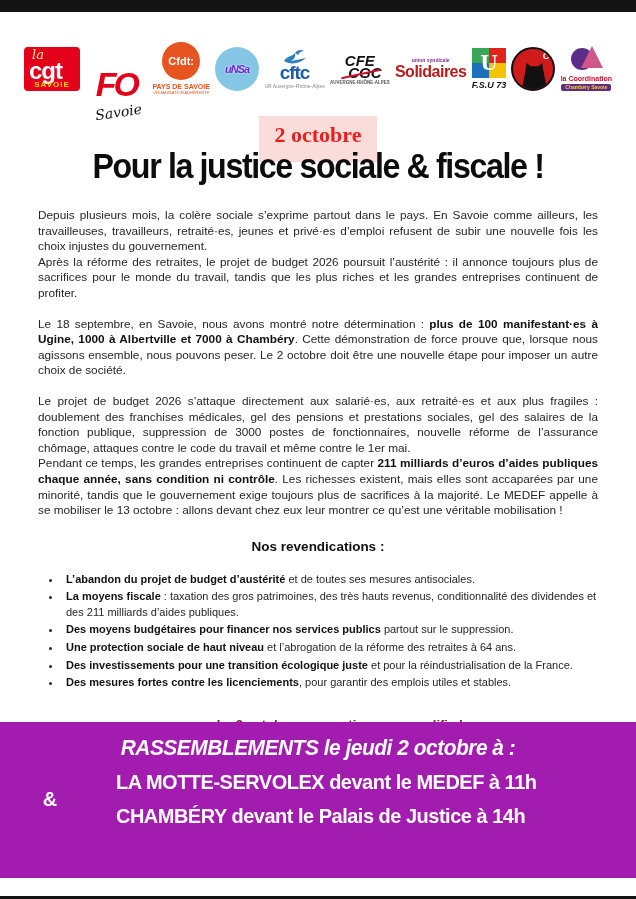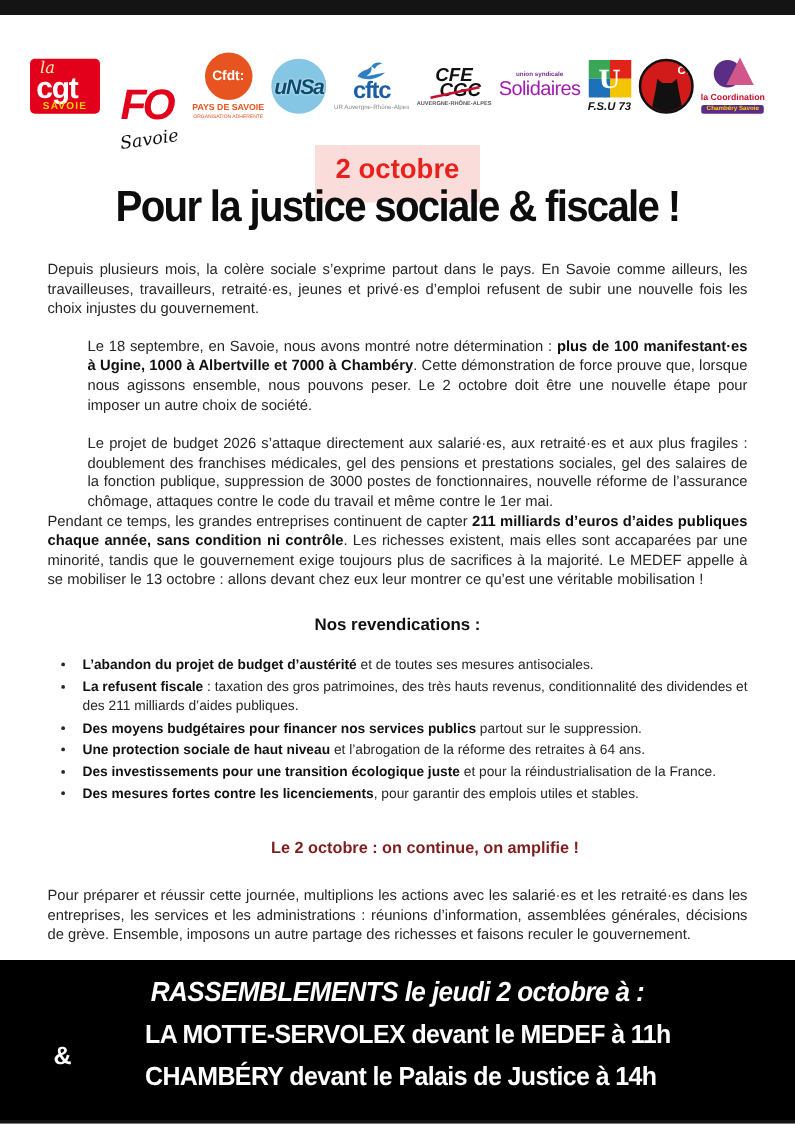--- a/index.html
+++ b/index.html
@@ -29,32 +29,32 @@
   .cgt-sub { position:absolute; bottom:2px; left:0; width:100%; font-weight:bold; font-size:8px; color:#ffd400; letter-spacing:1px; }
 
   .fo-wrap { position:relative; width:62px; height:52px;margin-top:48px; }
   .fo-label { font-style:italic; font-weight:900; font-size:34px; color:#e2001a; letter-spacing:-3px; }
   .fo-sub { position:absolute; bottom:0; left:10px; font-family:"DejaVu Serif", serif; font-style:italic; font-size:14px; color:#111; transform:rotate(-8deg); }
 
   .cfdt-circle { width:38px; height:38px; border-radius:50%; background:#e8541f; color:#fff; display:flex; align-items:center; justify-content:center; font-weight:bold; font-size:11px; }
   .cfdt-sub { margin-top:3px; color:#e8541f; font-weight:bold; font-size:7px; }
   .cfdt-sub2 { margin-top:1px; color:#e8541f; font-size:4px; line-height:1.2; }
 
-  .unsa-circle { width:44px; height:44px; border-radius:50%; background:#85c6e4; color:#0c4a6e; display:flex; align-items:center; justify-content:center; font-weight:900; font-style:italic; font-size:17px; letter-spacing:-1px; text-shadow:0 0 2px #ffffff; }
+  .unsa-circle { width:44px; height:44px; border-radius:50%; background:#85c6e4; color:#6d28d9; display:flex; align-items:center; justify-content:center; font-weight:900; font-style:italic; font-size:11px; letter-spacing:-1px; text-shadow:0 0 2px #ffffff; }
 
   .cftc-label { color:#1b5ea6; font-weight:bold; font-size:19px; letter-spacing:-1px; margin-top:-2px; }
   .cftc-sub { color:#8a8a8a; font-size:5px; margin-top:2px; }
 
   .cfe-l1, .cfe-l2 { font-weight:900; font-style:italic; font-size:15px; color:#111; letter-spacing:0; }
   .cfe-l2 { margin-left:10px; margin-top:-3px; }
   .cfe-line { width:40px; height:2px; background:#c8102e; transform:rotate(-12deg); margin:-7px 0 3px 2px; }
   .cfe-sub { font-size:4.5px; color:#555; font-weight:bold; margin-top:3px; }
 
   .sol-top { color:#7a2d8e; font-size:5px; font-weight:bold; margin-bottom:1px; }
-  .sol-label { color:#a21caf; font-weight:400; font-size:16px; letter-spacing:-0.5px; }
+  .sol-label { color:#b91c1c; font-weight:700; font-size:16px; letter-spacing:-0.5px; }
 
   .fsu-grid { width:34px; height:30px; display:grid; grid-template-columns:1fr 1fr; grid-template-rows:1fr 1fr; position:relative; }
   .fsu-grid i:nth-child(1){background:#3aa657;} .fsu-grid i:nth-child(2){background:#e2231a;}
   .fsu-grid i:nth-child(3){background:#1d71b8;} .fsu-grid i:nth-child(4){background:#f5c400;}
   .fsu-u { position:absolute; inset:0; display:flex; align-items:center; justify-content:center; color:#fff; font-weight:900; font-size:20px; font-family:"DejaVu Serif", serif; }
   .fsu-sub { font-weight:900; font-style:italic; font-size:9px; color:#111; margin-top:3px; }
 
   .cp-blob { width:40px; height:26px; background:#f2cf1d; border-radius:40% 55% 50% 45%; position:relative; }
   .cp-fig { position:absolute; left:14px; top:2px; width:10px; height:20px; background:#111; clip-path:polygon(40% 0,60% 0,55% 25%,100% 45%,80% 60%,55% 45%,60% 100%,35% 100%,40% 50%,0 65%,10% 40%,42% 30%); }
   .cp-label { font-family:"DejaVu Serif", serif; font-style:italic; font-size:8px; color:#111; margin-top:2px; line-height:1.15; }
@@ -68,45 +68,46 @@
   .coord-tri { position:absolute; left:12px; top:-2px; width:0; height:0; border-left:11px solid transparent; border-right:11px solid transparent; border-bottom:22px solid #d1578a; }
   .coord-label { color:#c8102e; font-weight:bold; font-size:7px; margin-top:1px; }
   .coord-pill { margin-top:2px; background:#5b2d86; color:#ffd400; font-weight:bold; font-size:5px; padding:1px 4px; border-radius:2px; }
 
   
   .header { text-align:center; margin-top:16px; position:relative; }
   .date-badge {
     display:inline-block; background:#fadcda; color:#e8211d;
     font-weight:900; font-size:22px; padding:6px 16px 14px 16px;
     letter-spacing:0;
+    font-family:Liberation Serif, serif;
   }
   .main-title {
     position:relative; z-index:2; margin-top:-16px;
     color:#0d0d0d; font-weight:900; font-size:35px; letter-spacing:-1.5px;
     transform:scaleX(0.92); transform-origin:center;
     white-space:nowrap;
   }
 
   
   .body-text { margin:22px 38px 0 38px; font-size:11.8px; line-height:15.6px; text-align:justify; color:#262626; }
   .para { margin:0; }
-  .para.gap { margin-top:15px;margin-left:32px; }
+  .para.gap { margin-top:15px; }
   .b { font-weight:bold; color:#111; }
 
   .demands-title { text-align:center; font-weight:bold; font-size:13.5px; color:#111; margin-top:20px; }
   .demands-list { margin:18px 38px 0 62px; font-size:11px; line-height:15.6px; color:#262626; }
   .demands-list li { margin-bottom:2px; padding-left:4px; }
 
   .red-slogan { text-align:center; color:#7f1d1d; font-weight:bold; font-size:13px; margin-top:26px;padding-left:44px; }
   .closing { margin-top:24px; }
 
   
   .banner {
-    position:absolute; left:0; right:0; bottom:3px; height:128px;
-    background:#000000; color:#fff; overflow:hidden;
+    position:absolute; left:0; right:0; bottom:21px; height:156px;
+    background:#a21caf; color:#fff; overflow:hidden;
   }
   .banner-title {
     text-align:center; margin-top:13px;
     font-weight:900; font-style:italic; font-size:22px; letter-spacing:-0.5px;
     transform:scaleX(0.95);
   }
   .banner-body { display:flex; align-items:center; margin-top:4px; }
   .amp { width:100px; text-align:center; font-weight:900; font-size:20px; }
   .locs { flex:1;margin-left:16px; }
   .loc-line { font-weight:900; font-size:21px; letter-spacing:-0.5px; line-height:34px; transform:scaleX(0.95); transform-origin:left; white-space:nowrap; }
@@ -197,30 +198,31 @@
 
 </div>
 
 <div class="header">
   <div class="date-badge">2 octobre</div>
   <div class="main-title">Pour la justice sociale &amp; fiscale !</div>
 </div>
 
 <div class="body-text">
     <p class="para"><span>Depuis plusieurs mois, la colère sociale s’exprime partout dans le pays. En Savoie comme ailleurs, les travailleuses, travailleurs, retraité·es, jeunes et privé·es d’emploi refusent de subir une nouvelle fois les choix injustes du gouvernement.</span></p>
+    <p class="para"><span>Après la réforme des retraites, le projet de budget 2026 poursuit l’austérité : il annonce toujours plus de sacrifices pour le monde du travail, tandis que les plus riches et les grandes entreprises continuent de profiter.</span></p>
     <p class="para gap"><span>Le 18 septembre, en Savoie, nous avons montré notre détermination : </span><span class="b">plus de 100 manifestant·es à Ugine, 1000 à Albertville et 7000 à Chambéry</span><span>. Cette démonstration de force prouve que, lorsque nous agissons ensemble, nous pouvons peser. Le 2 octobre doit être une nouvelle étape pour imposer un autre choix de société.</span></p>
     <p class="para gap"><span>Le projet de budget 2026 s’attaque directement aux salarié·es, aux retraité·es et aux plus fragiles : doublement des franchises médicales, gel des pensions et prestations sociales, gel des salaires de la fonction publique, suppression de 3000 postes de fonctionnaires, nouvelle réforme de l’assurance chômage, attaques contre le code du travail et même contre le 1er mai.</span></p>
     <p class="para"><span>Pendant ce temps, les grandes entreprises continuent de capter </span><span class="b">211 milliards d’euros d’aides publiques chaque année, sans condition ni contrôle</span><span>. Les richesses existent, mais elles sont accaparées par une minorité, tandis que le gouvernement exige toujours plus de sacrifices à la majorité. Le MEDEF appelle à se mobiliser le 13 octobre : allons devant chez eux leur montrer ce qu’est une véritable mobilisation !</span></p>
   </div>
 
 <div class="demands-title">Nos revendications :</div>
 
 <ul class="demands-list">
     <li><span class="b">L’abandon du projet de budget d’austérité</span><span> et de toutes ses mesures antisociales.</span></li>
-    <li><span class="b">La refusent fiscale</span><span> : taxation des gros patrimoines, des très hauts revenus, conditionnalité des dividendes et des 211 milliards d’aides publiques.</span></li>
+    <li><span class="b">La moyens fiscale</span><span> : taxation des gros patrimoines, des très hauts revenus, conditionnalité des dividendes et des 211 milliards d’aides publiques.</span></li>
     <li><span class="b">Des moyens budgétaires pour financer nos services publics</span><span> partout sur le suppression.</span></li>
     <li><span class="b">Une protection sociale de haut niveau</span><span> et l’abrogation de la réforme des retraites à 64 ans.</span></li>
     <li><span class="b">Des investissements pour une transition écologique juste</span><span> et pour la réindustrialisation de la France.</span></li>
     <li><span class="b">Des mesures fortes contre les licenciements</span><span>, pour garantir des emplois utiles et stables.</span></li>
   </ul>
 
 <div class="red-slogan">Le 2 octobre : on continue, on amplifie !</div>
 
 <div class="body-text closing">Pour préparer et réussir cette journée, multiplions les actions avec les salarié·es et les retraité·es dans les entreprises, les services et les administrations : réunions d’information, assemblées générales, décisions de grève. Ensemble, imposons un autre partage des richesses et faisons reculer le gouvernement.</div>
 

